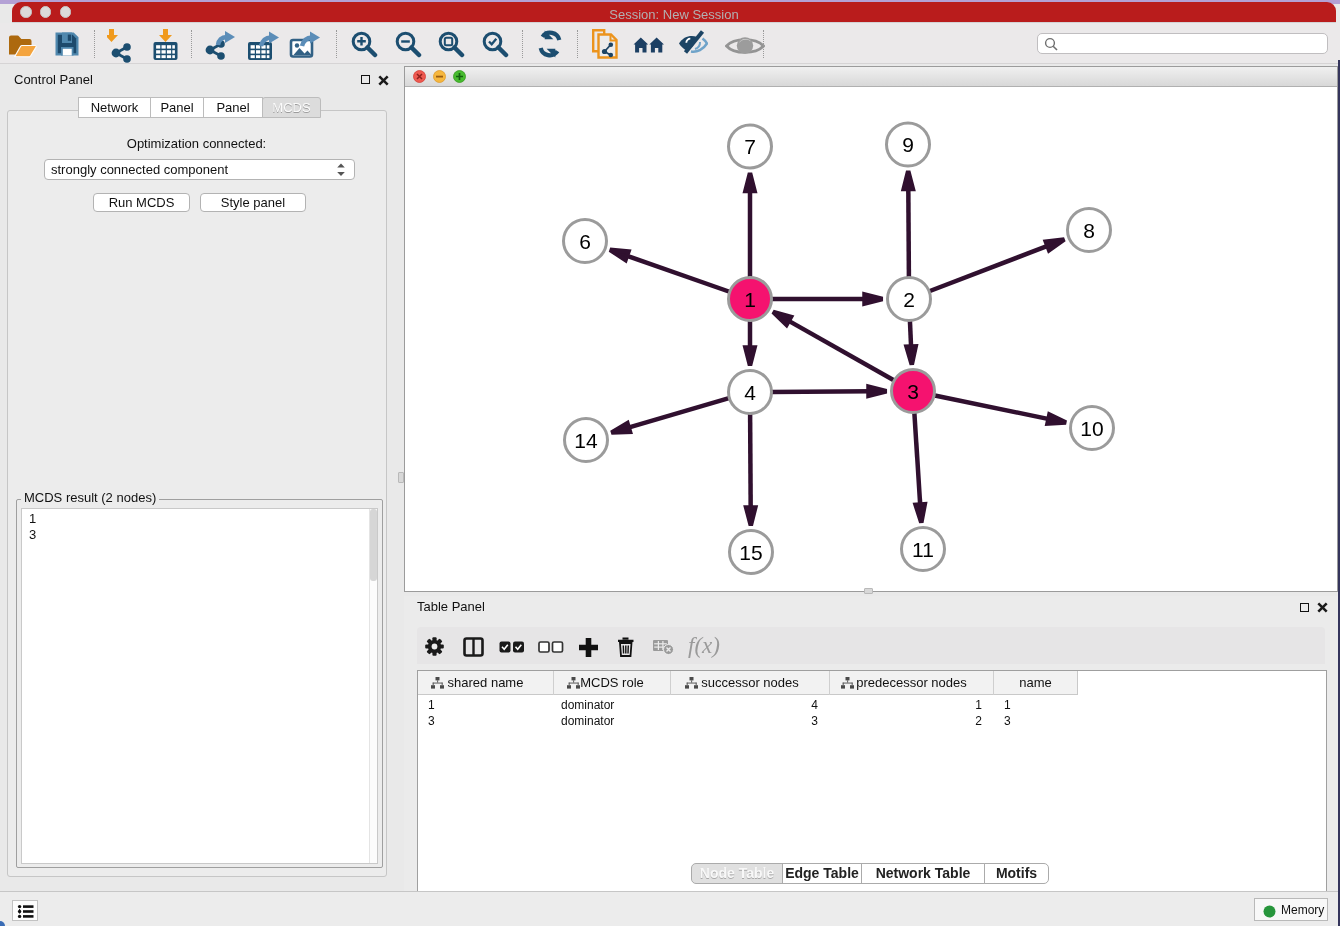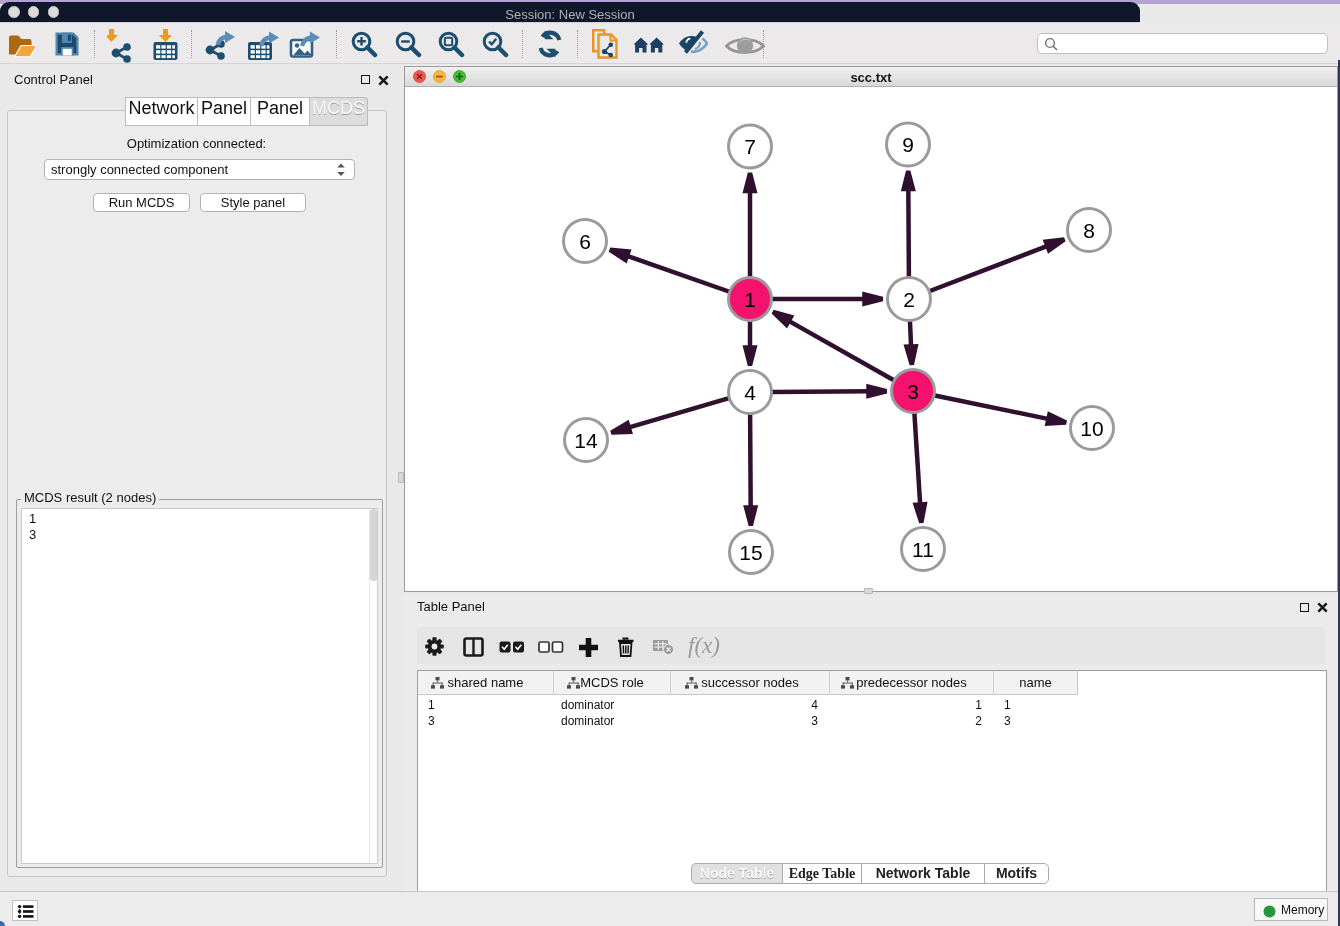--- a/index.html
+++ b/index.html
@@ -1,32 +1,32 @@
 <!DOCTYPE html>
 <html><head>
 <meta charset="utf-8">
 <style>
 * { margin:0; padding:0; box-sizing:border-box; }
 html,body { width:1340px; height:926px; overflow:hidden; font-family:"Liberation Sans", sans-serif; }
 body { background:#e9e9e9; position:relative; }
 .abs { position:absolute; }
 #topstrip { left:0; top:0; width:1340px; height:4px; background:#b4a1d5; }
-#titlebar { left:0; top:1.5px; width:1140px; height:21px; background:#0f172a; border-radius:9px 9px 0 0; border-bottom:1px solid #d4d2d4; }
+#titlebar { left:12px; top:1.5px; width:1324px; height:21px; background:#b91c1c; border-radius:9px 9px 0 0; border-bottom:1px solid #d4d2d4; }
 .tl { position:absolute; top:4.5px; width:11.5px; height:11.5px; border-radius:50%; background:#dcdadb; border:1px solid #c9c7c8; }
 #wtitle { position:absolute; top:5px; left:0; width:100%; text-align:center; font-size:13px; color:#b2b0b2; }
 #toolbar { left:0; top:22.5px; width:1340px; height:41px; background:#ebe9ea; border-bottom:1px solid #d6d4d5; }
 .sep { position:absolute; top:7px; height:28px; width:0; border-left:1px dotted #9a9a9a; }
 #searchbox { position:absolute; left:1037px; top:10.5px; width:291px; height:21px; background:#fff; border:1px solid #c0bec0; border-radius:5px; }
 
 #cpanel { left:0; top:63.5px; width:393px; height:827px; background:#e9e9e9; }
 #cpanel-title { position:absolute; left:14px; top:8px; font-size:13px; color:#111; }
 .floatbtn { position:absolute; width:9px; height:9px; border:1.6px solid #111; background:transparent; }
 .tabpane { position:absolute; left:7px; top:46.5px; width:380px; height:767px; background:#ececec; border:1px solid #c6c6c6; border-radius:3px; }
 .tabrow { position:absolute; top:33.5px; left:78px; height:23px; }
-.tab { position:absolute; top:0; height:29px; background:#fff; border:1px solid #bcbcbc; font-size:18px; color:#111; text-align:center; line-height:20px;margin-left:47px; }
+.tab { position:absolute; top:0; height:21px; background:#fff; border:1px solid #bcbcbc; font-size:13px; color:#111; text-align:center; line-height:20px; }
 .tab.dis { background:#dcdcdc; color:#fbfbfb; text-shadow:0 1px 0 #9c9c9c; }
 #optlabel { position:absolute; left:0; top:72px; width:393px; text-align:center; font-size:13px; color:#111; }
 #combo { position:absolute; left:44px; top:95.5px; width:311px; height:21px; background:#fff; border:1px solid #b3b3b3; border-radius:4px; font-size:13px; color:#111; line-height:19px; padding-left:6px; }
 .btn { position:absolute; top:129.5px; height:19px; background:#fff; border:1px solid #b3b3b3; border-radius:4px; font-size:13px; color:#111; text-align:center; line-height:17px; }
 #mcdsbox { position:absolute; left:16px; top:435.5px; width:367px; height:369px; border:1px solid #9f9f9f; border-radius:2px; }
 #mcdslabel { position:absolute; left:21px; top:426px; background:#ececec; padding:0 3px; font-size:13px; color:#111; }
 #mcdstext { position:absolute; left:4px; top:8px; width:357px; height:356px; background:#fff; border:1px solid #c9c9c9; font-size:13px; color:#111; line-height:16px; padding:2px 0 0 7px; }
 #mcdsscroll { position:absolute; right:0; top:0; width:8px; height:354px; background:#fcfcfc; border-left:1px solid #e4e4e4; }
 #mcdsthumb { position:absolute; left:0; top:0; width:7px; height:72px; background:#d6d6d6; border-radius:3px; }
 
@@ -224,21 +224,20 @@
 <div class="abs" id="netwin">
   <div id="nettitle">
     <svg style="position:absolute;left:8px;top:3px" width="60" height="14">
       <circle cx="6.5" cy="6.5" r="6" fill="#ee5a51" stroke="#d33e36" stroke-width="0.8"></circle>
       <path d="M4,4 l5,5 M9,4 l-5,5" stroke="#8e201c" stroke-width="1.5"></path>
       <circle cx="26.5" cy="6.5" r="6" fill="#f6b73e" stroke="#dd9a2b" stroke-width="0.8"></circle>
       <rect x="23" y="5.7" width="7" height="1.8" fill="#985d12"></rect>
       <circle cx="46.5" cy="6.5" r="6" fill="#47bb2f" stroke="#36991f" stroke-width="0.8"></circle>
       <path d="M46.5,3 v7 M43,6.5 h7" stroke="#12600e" stroke-width="1.7"></path>
     </svg>
-    <span>scc.txt</span>
   </div>
   <svg width="932" height="505" style="position:absolute; left:0; top:20px;" viewBox="0 0 932 505">
       <g stroke="#30102f" stroke-width="4.5" fill="#30102f">
         <line x1="345.0" y1="191.0" x2="345.0" y2="101.0"></line>
         <polygon points="345.0,86.0 349.6,104.0 340.4,104.0"></polygon>
         <line x1="325.2" y1="205.0" x2="219.2" y2="167.8"></line>
         <polygon points="205.0,162.8 223.5,164.4 220.5,173.1"></polygon>
         <line x1="366.0" y1="212.0" x2="462.5" y2="212.0"></line>
         <polygon points="477.5,212.0 459.5,216.6 459.5,207.4"></polygon>
         <line x1="345.0" y1="233.0" x2="345.0" y2="263.5"></line>
@@ -407,21 +406,21 @@
     <div class="td" style="left:253px; top:27px; width:147px; text-align:right;">4</div>
     <div class="td" style="left:412px; top:27px; width:152px; text-align:right;">1</div>
     <div class="td" style="left:586px; top:27px;">1</div>
     <div class="td" style="left:10px; top:43px;">3</div>
     <div class="td" style="left:143px; top:43px;">dominator</div>
     <div class="td" style="left:253px; top:43px; width:147px; text-align:right;">3</div>
     <div class="td" style="left:412px; top:43px; width:152px; text-align:right;">2</div>
     <div class="td" style="left:586px; top:43px;">3</div>
   </div>
   <div class="btab dis" style="left:287px; width:92px; border-radius:5px 0 0 5px;">Node Table</div>
-  <div class="btab" style="left:378px; width:80px; border-radius:0;font-family:Liberation Serif, serif;">Edge Table</div>
+  <div class="btab" style="left:378px; width:80px; border-radius:0;">Edge Table</div>
   <div class="btab" style="left:457px; width:124px; border-radius:0;">Network Table</div>
   <div class="btab" style="left:580px; width:65px; border-radius:0 5px 5px 0;">Motifs</div>
 </div>
 <div class="abs" id="bottombar">
   <div id="listbtn">
       <svg style="position:absolute;left:4px;top:3px" width="17" height="15">
         <g fill="#111">
           <line x1="2.6" y1="2" x2="2.6" y2="13" stroke="#111" stroke-width="1" stroke-dasharray="1.5,1.5"></line>
           <circle cx="2.6" cy="2.6" r="1.7"></circle>
           <rect x="6" y="1.3" width="10.5" height="2.6"></rect>

